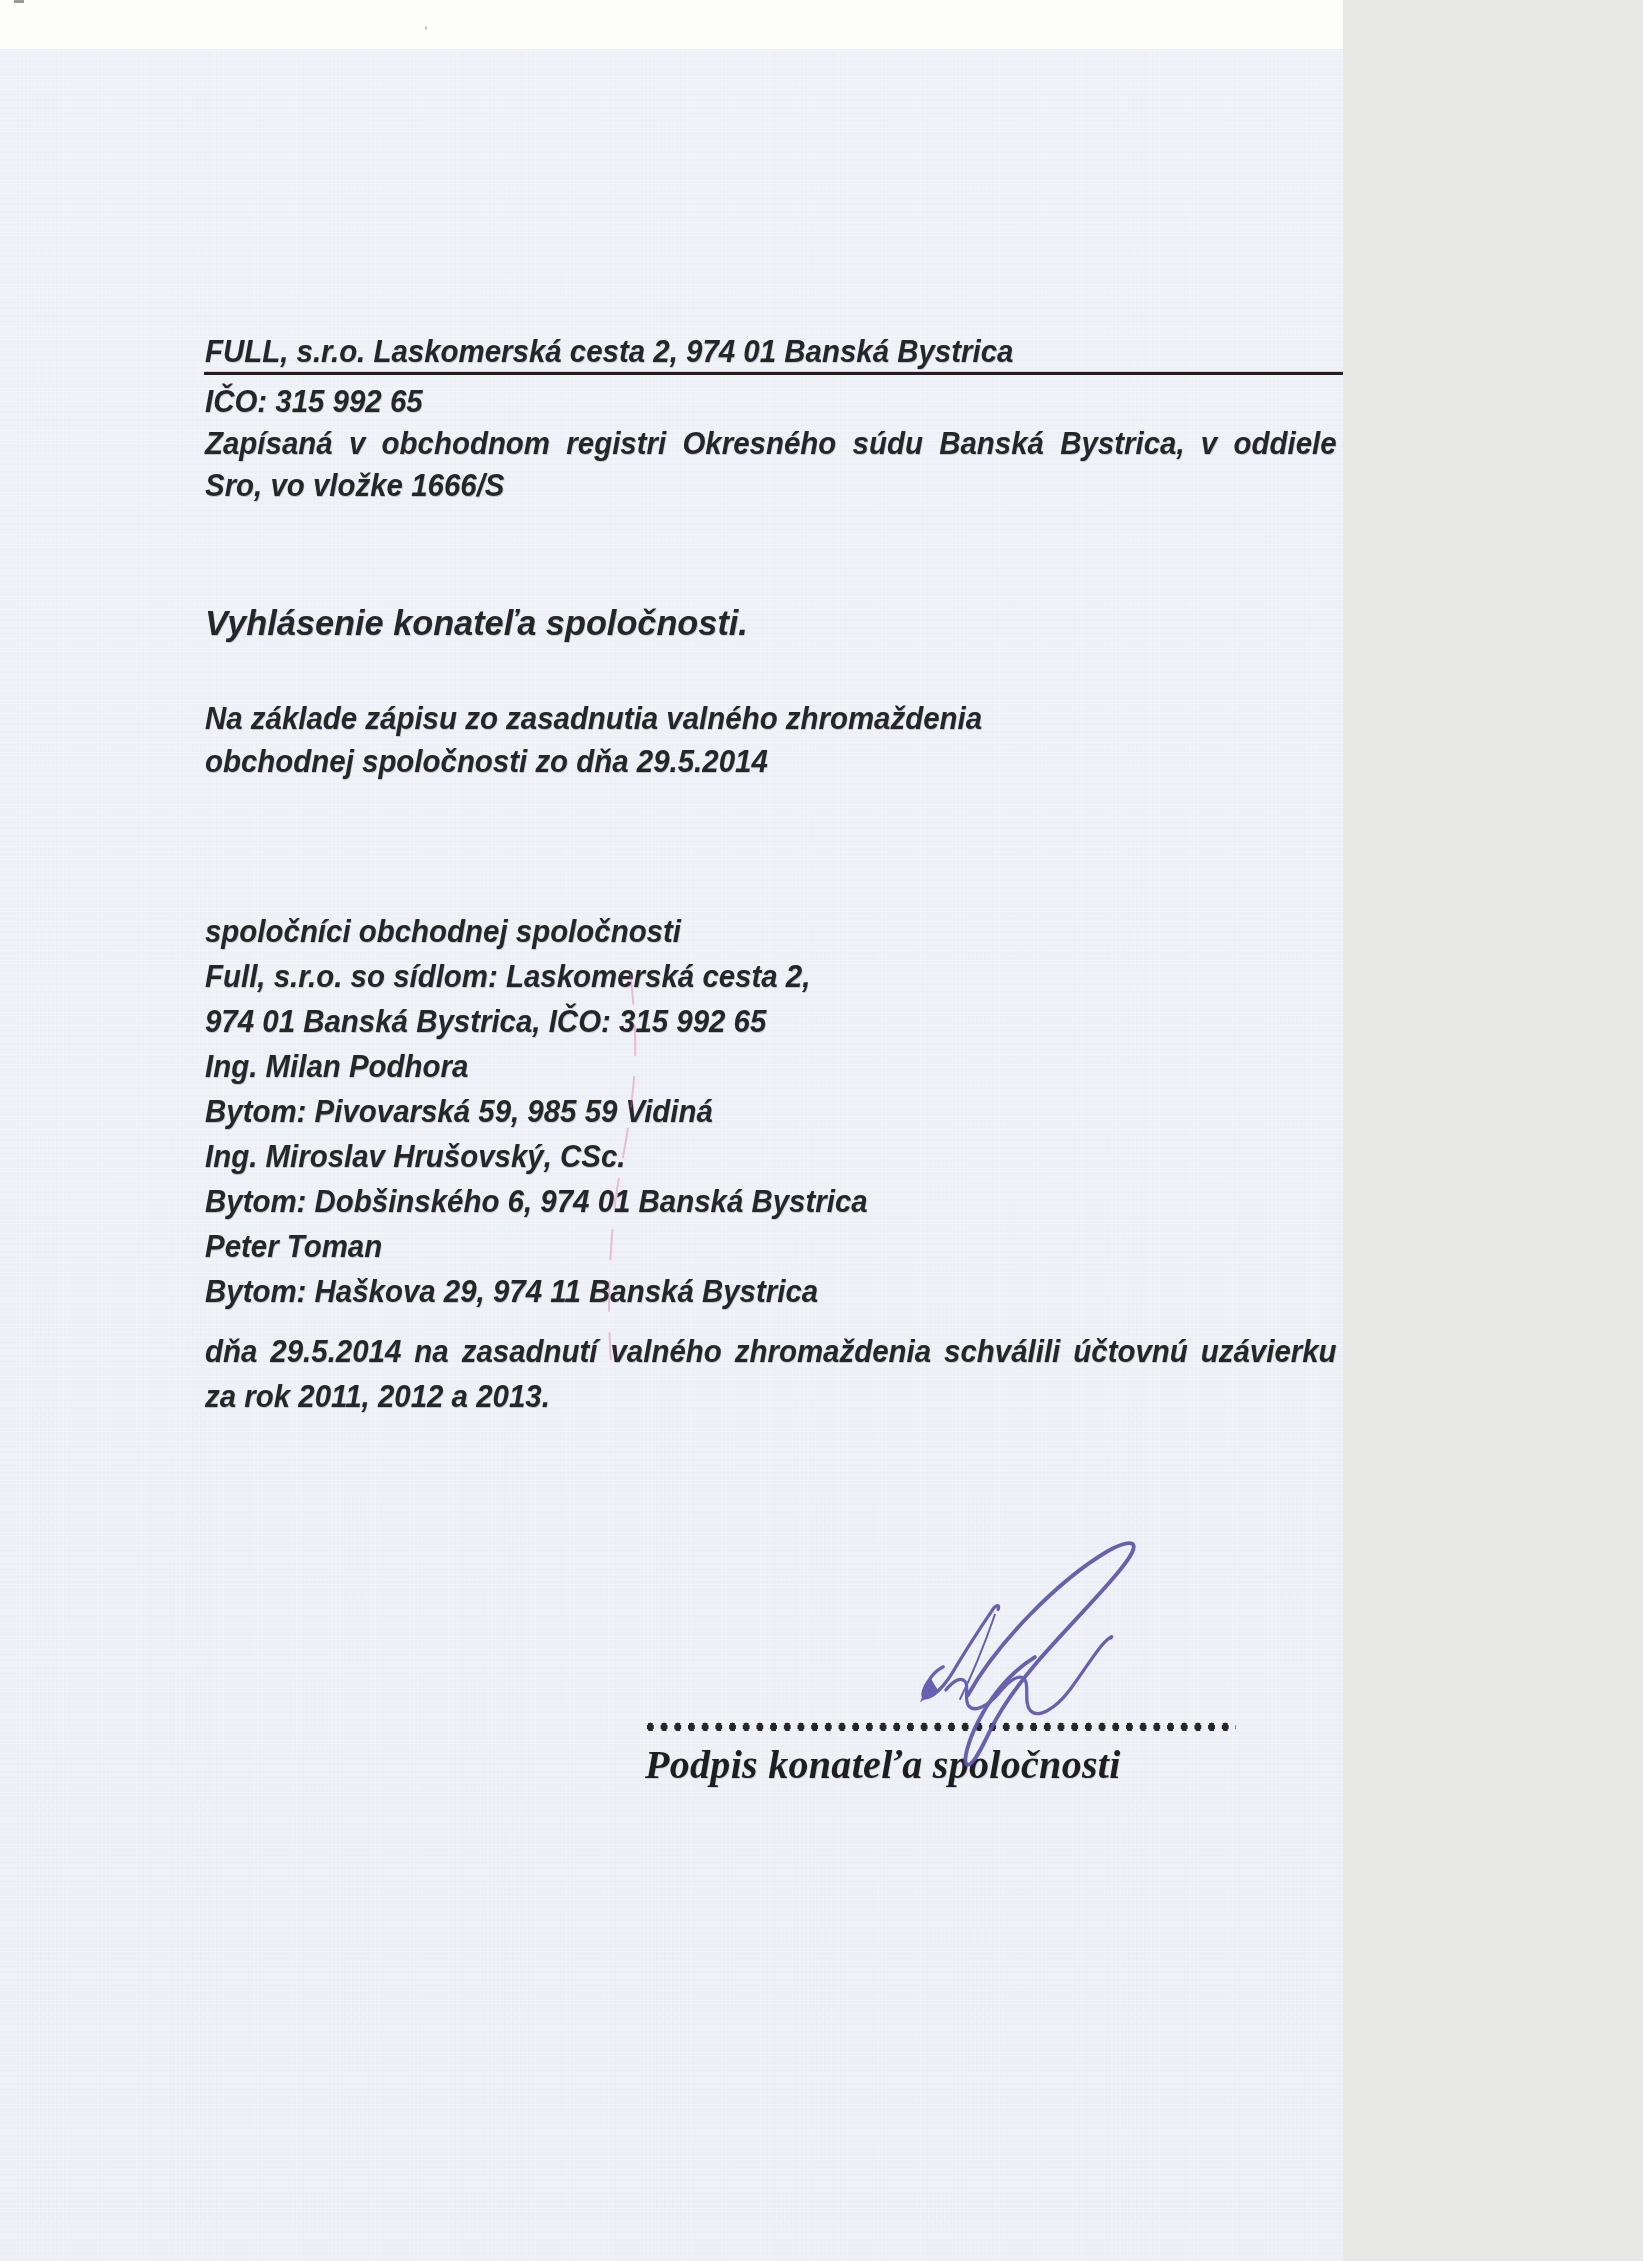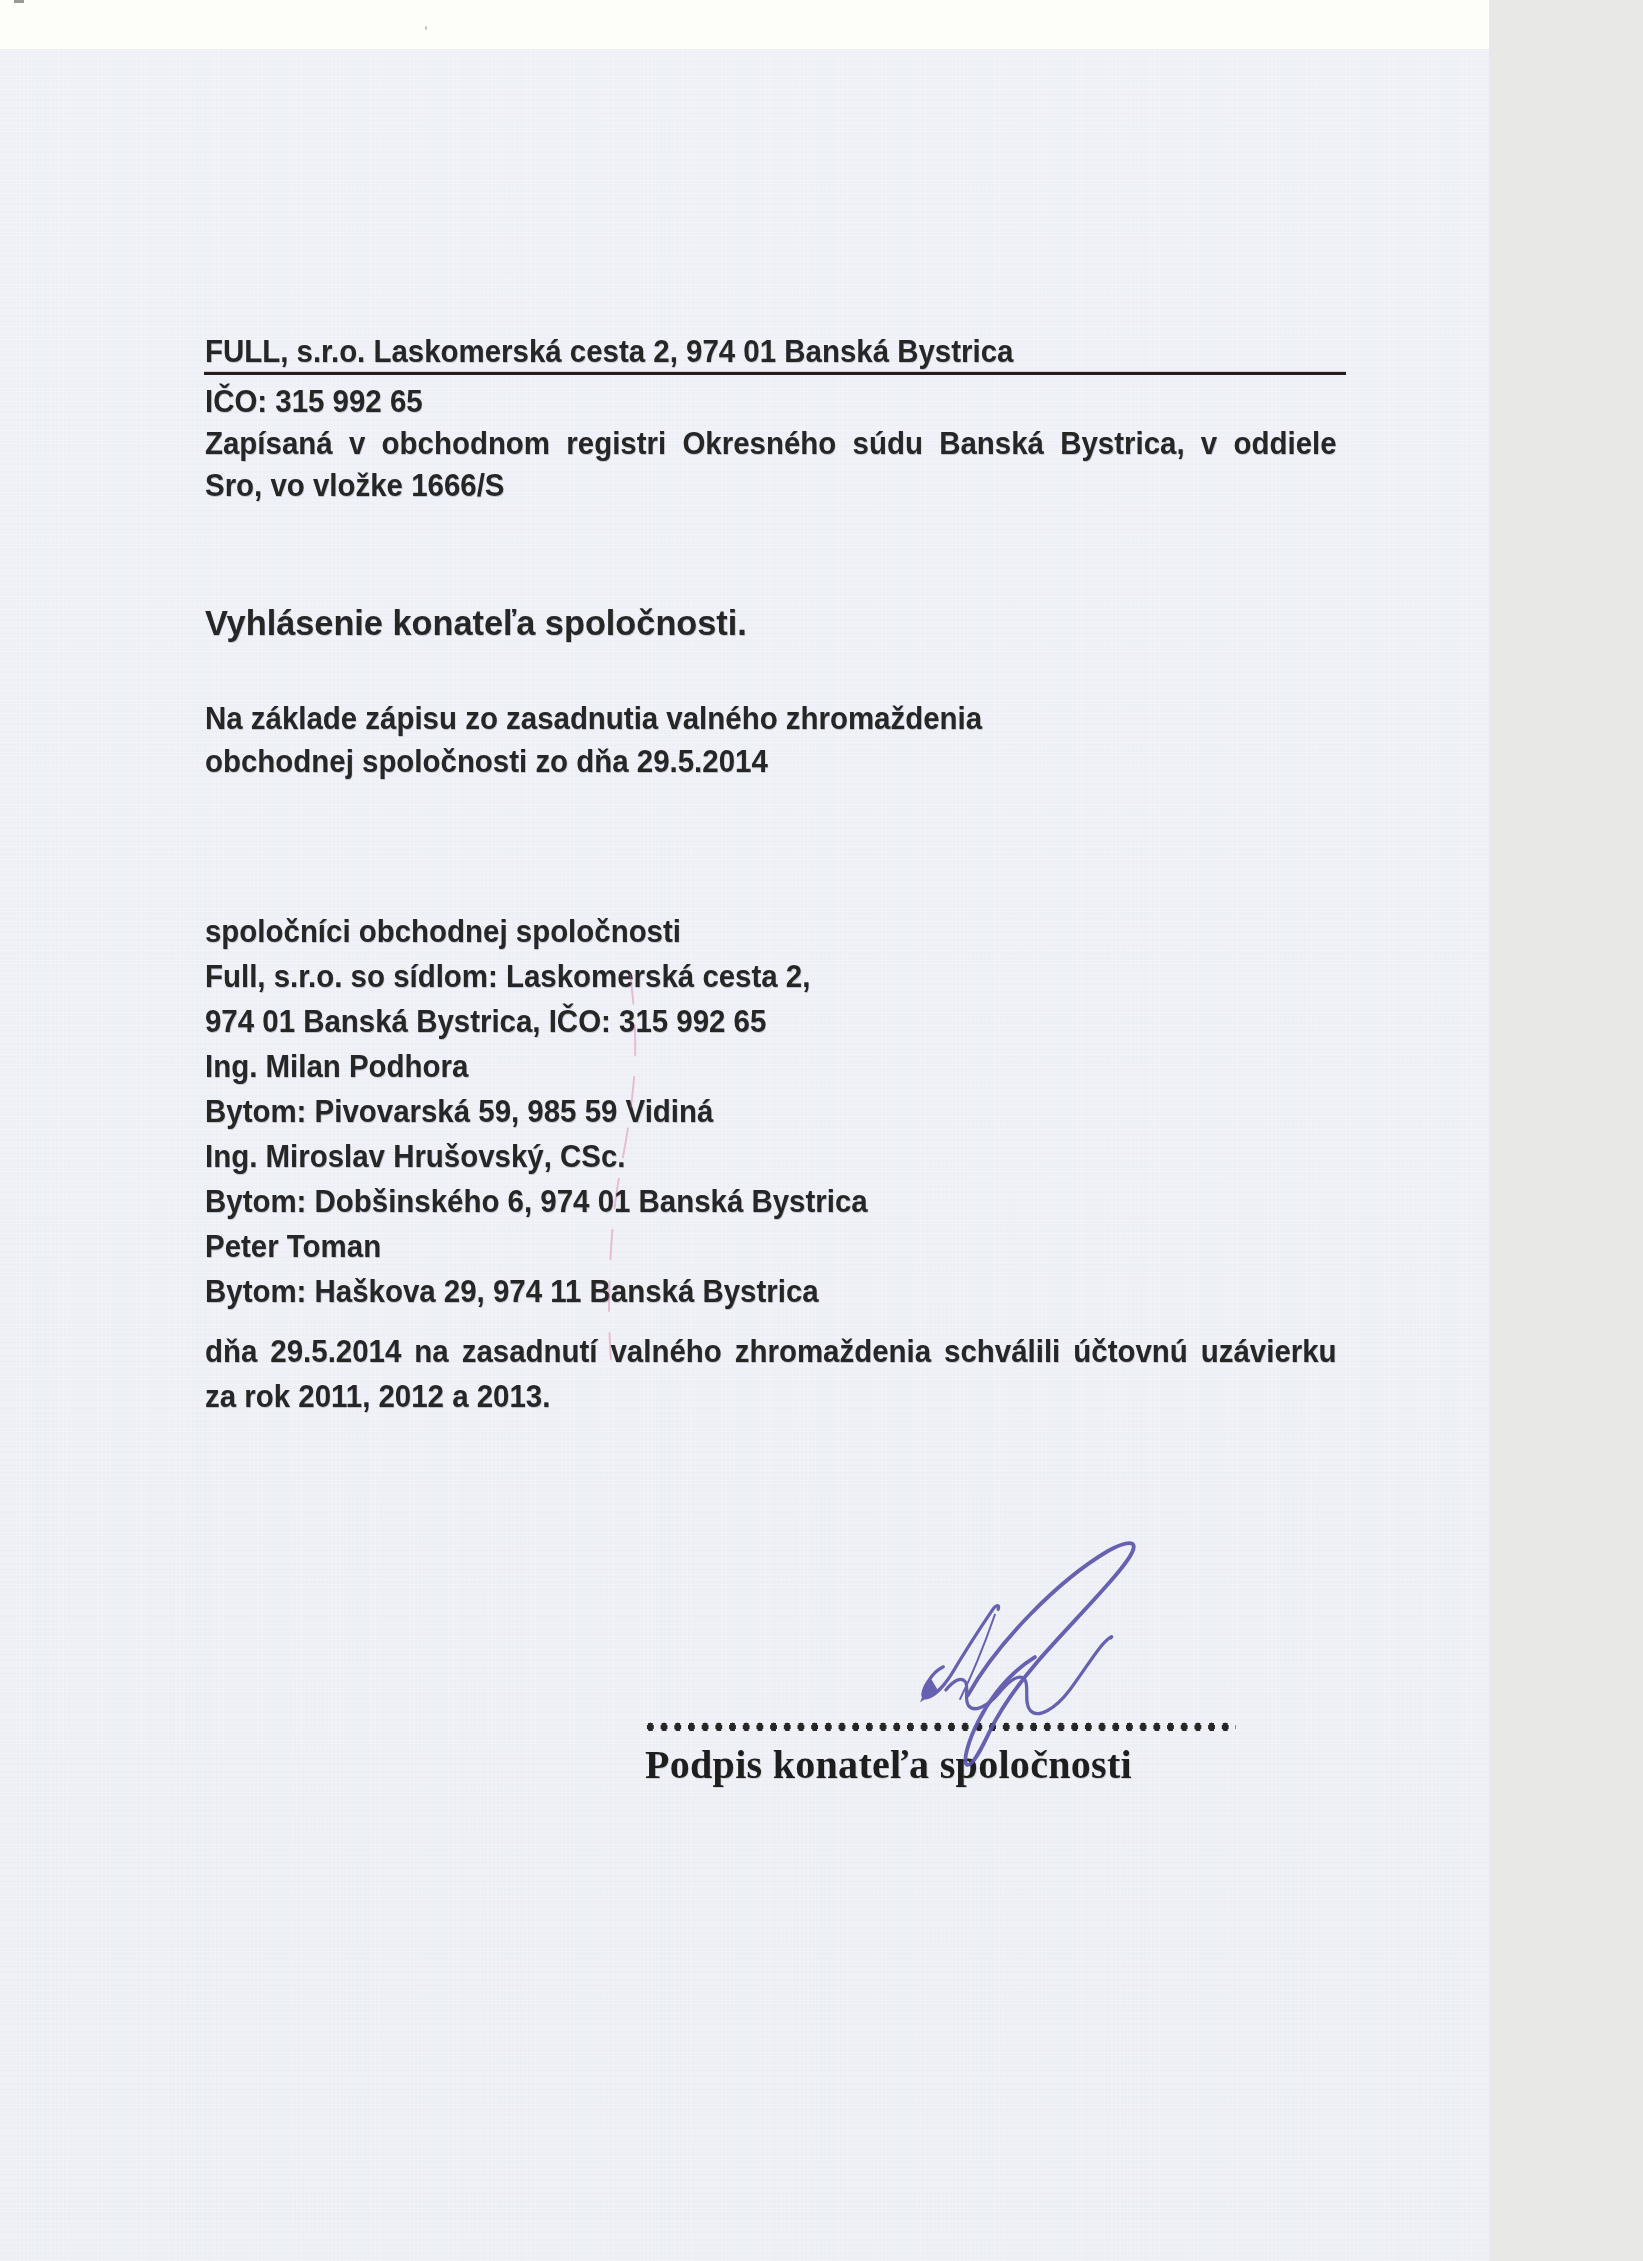--- a/index.html
+++ b/index.html
@@ -1,21 +1,22 @@
 <!DOCTYPE html>
 <html style="font-size:10.3px"><head>
 <meta charset="utf-8">
 <style>
   html,body{margin:0;padding:0;background:#e8e8e6;}
   .page{
     position:relative;
-    width:1489px;height:2261px;
+    width:1343px;height:2261px;
     background:linear-gradient(180deg,#fdfdfa 0%,#fbfaf5 100%);
     overflow:hidden;
     font-family:"Liberation Sans", sans-serif;
+    font-style:italic;
   }
   
   .paper{
     position:absolute;left:0;top:50px;width:1584px;height:2211px;
     background:linear-gradient(180deg,#eef0f7 0%,#edeff6 55%,#eceef5 100%);
     border-radius:0 3.2px 0 0;
     box-shadow:0 -0.6px 0 rgba(190,195,215,.45);
   }
   .paper::after{ 
     content:"";position:absolute;inset:0;

